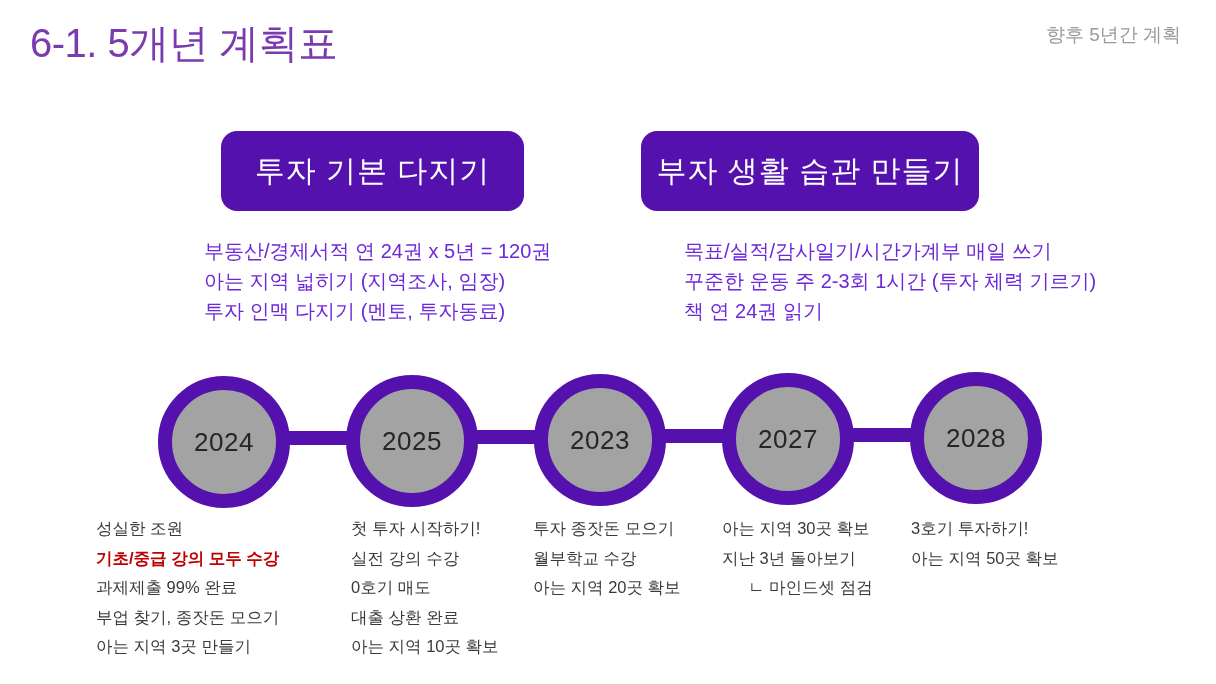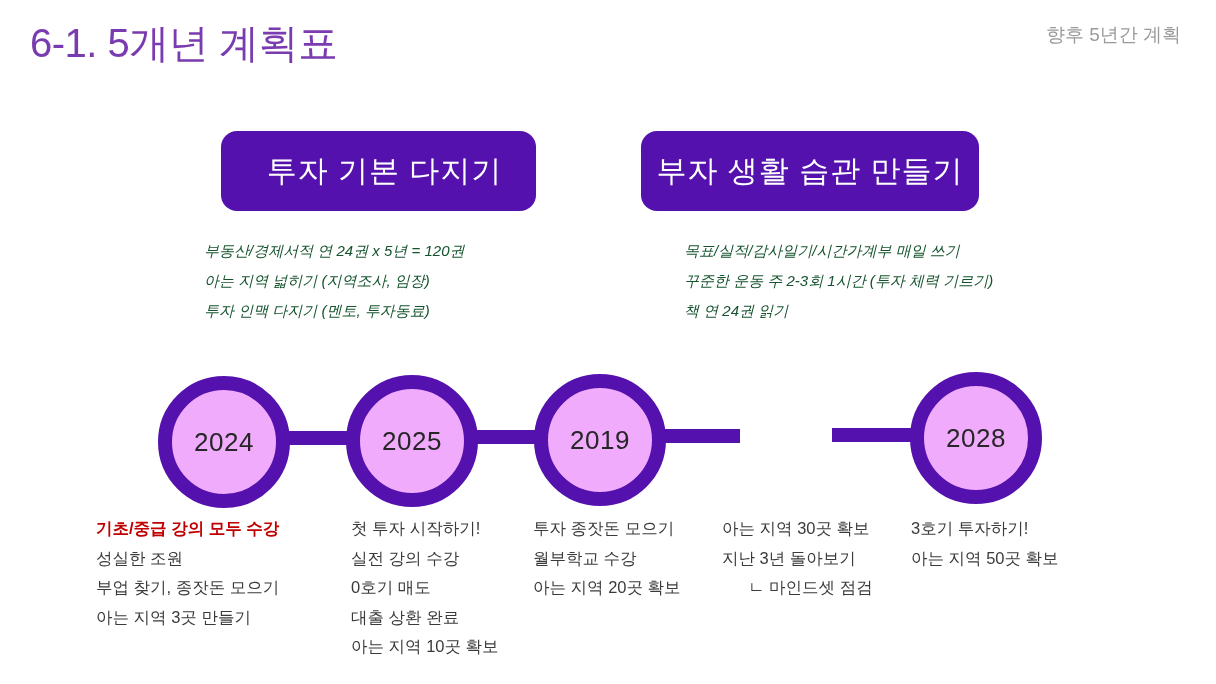--- a/index.html
+++ b/index.html
@@ -46,37 +46,35 @@
     align-items: center;
     justify-content: center;
     white-space: nowrap;
     letter-spacing: 1px;
   }
   #pill-1 {
     left: 221px;
     top: 131px;
     width: 303px;
     height: 80px;
-    padding-left: 12px;
   }
   #pill-2 {
     left: 641px;
     top: 131px;
     width: 338px;
     height: 80px;
   }
 
   
   .pill-body {
     position: absolute;
-    font-size: 15px;
-    color: #14532d;
+    font-size: 20px;
+    color: #6d28d9;
     line-height: 30px;
     white-space: nowrap;
-    font-style: italic;
   }
   #pill-body-1 { left: 204px; top: 236px; }
   #pill-body-2 { left: 644px; top: 236px; margin-left: 40px; }
 
   
   #timeline {
     position: absolute;
     left: 0;
     top: 0;
     width: 1216px;
@@ -87,21 +85,21 @@
     position: absolute;
     background: #5411AD;
     height: 14px;
   }
   .circle {
     position: absolute;
     width: 104px;
     height: 104px;
     border: 14px solid #5411AD;
     border-radius: 50%;
-    background: #f0abfc;
+    background: #a3a3a3;
     box-sizing: content-box;
     display: flex;
     align-items: center;
     justify-content: center;
   }
   .circle-year {
     font-size: 26px;
     color: #262626;
     letter-spacing: 0.5px;
   }
@@ -158,32 +156,36 @@
 
   <div class="circle" style="left:158px; top:376px;">
     <span class="circle-year">2024</span>
   </div>
 
   <div class="circle" style="left:346px; top:375px;">
     <span class="circle-year">2025</span>
   </div>
 
   <div class="circle" style="left:534px; top:374px;">
-    <span class="circle-year">2019</span>
-  </div>
-
+    <span class="circle-year">2023</span>
+  </div>
+
+  <div class="circle" style="left:722px; top:373px;">
+    <span class="circle-year">2027</span>
+  </div>
 
   <div class="circle" style="left:910px; top:372px;">
     <span class="circle-year">2028</span>
   </div>
 </div>
 
 <div class="note-col" style="left:96px; top:514px;">
+  <div class="note-line">성실한 조원</div>
   <div class="note-line highlight">기초/중급 강의 모두 수강</div>
-  <div class="note-line">성실한 조원</div>
+  <div class="note-line">과제제출 99% 완료</div>
   <div class="note-line">부업 찾기, 종잣돈 모으기</div>
   <div class="note-line">아는 지역 3곳 만들기</div>
 </div>
 
 <div class="note-col" style="left:351px; top:514px;">
   <div class="note-line">첫 투자 시작하기!</div>
   <div class="note-line">실전 강의 수강</div>
   <div class="note-line">0호기 매도</div>
   <div class="note-line">대출 상환 완료</div>
   <div class="note-line">아는 지역 10곳 확보</div>

